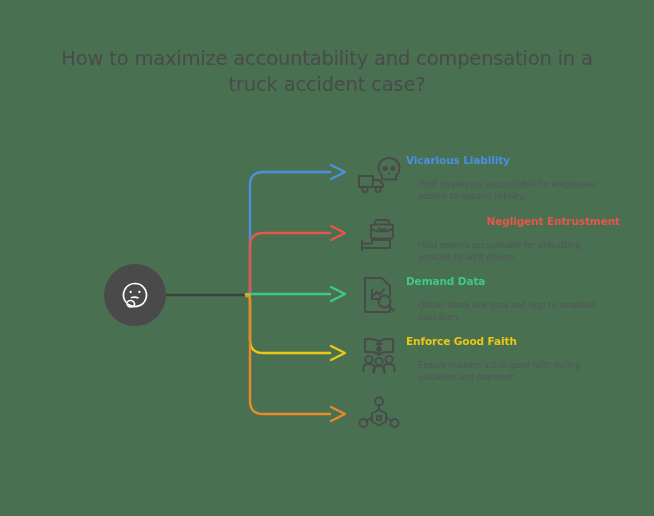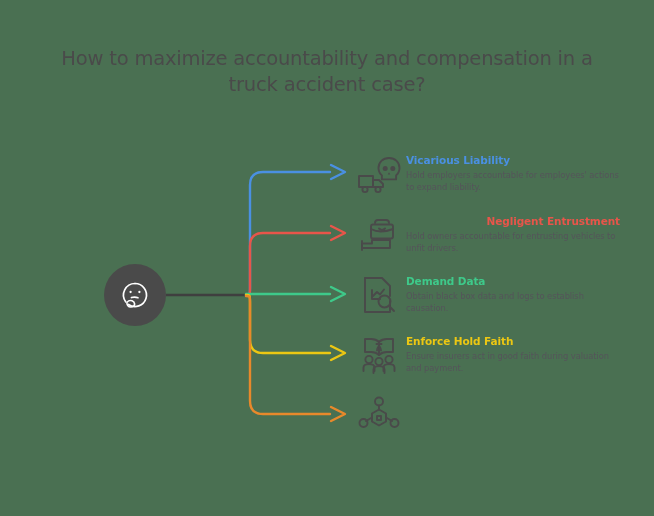--- a/index.html
+++ b/index.html
@@ -59,21 +59,21 @@
     font-size: 10.5px;
     font-weight: bold;
     line-height: 13px;
     margin: 0 0 3px 0;
     letter-spacing: -0.1px;
   }
   .branch-desc {
     font-size: 8.3px;
     line-height: 11.5px;
     color: #55545a;
-    margin: 0;
+    margin: 12px;
     letter-spacing: -0.05px;
   }
   .branch-icon {
     position: absolute;
     left: 356px;
     width: 46px;
     height: 44px;
   }
 </style>
 </head>
@@ -209,18 +209,18 @@
     <p class="branch-title" style="color:#e8554a;text-align:right;">Negligent Entrustment</p>
     <p class="branch-desc">Hold owners accountable for entrusting vehicles to unfit drivers.</p>
   </div>
 
   <div class="branch" style="top:275px;">
     <p class="branch-title" style="color:#3ec98a;">Demand Data</p>
     <p class="branch-desc">Obtain black box data and logs to establish causation.</p>
   </div>
 
   <div class="branch" style="top:335px;">
-    <p class="branch-title" style="color:#ecc713;">Enforce Hold Faith</p>
+    <p class="branch-title" style="color:#ecc713;">Enforce Good Faith</p>
     <p class="branch-desc">Ensure insurers act in good faith during valuation and payment.</p>
   </div>
 
 
 </div>
 
 </body></html>

